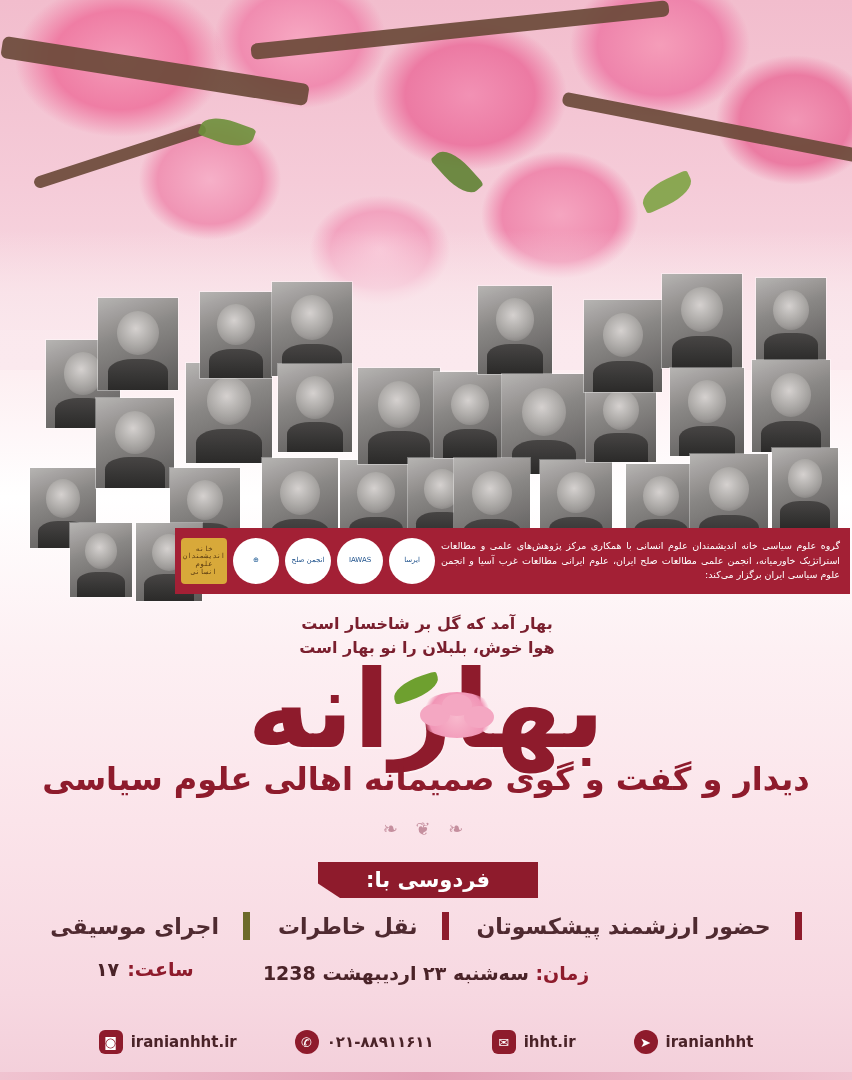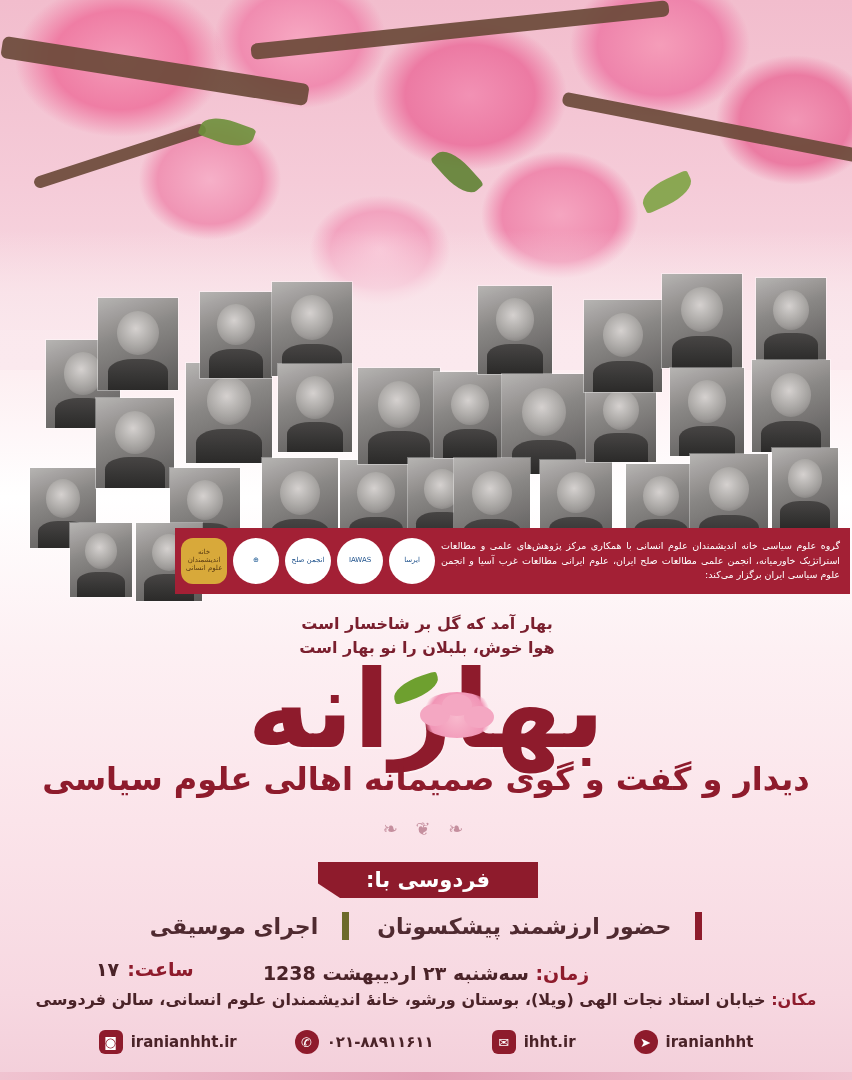--- a/index.html
+++ b/index.html
@@ -132,21 +132,21 @@
     align-items: center;
     justify-content: center;
     font-size: 7px;
     color: #1b4f8a;
     text-align: center;
     line-height: 1.1;
     overflow: hidden;
     box-sizing: border-box;
     padding: 2px;
   }
-  .logo.sq { border-radius: 12px; }
+  .logo.sq { border-radius: 4px; font-family: Liberation Mono, monospace; }
   .logo.globe { background: #ffffff; color:#14538f; }
   .logo.gold { background: #d8a93a; color: #5a3b12; }
 
   
   .poem {
     position: absolute;
     right: 210px;
     width: 430px;
     text-align: center;
     color: #7a1f2e;
@@ -424,36 +424,36 @@
   <div class="ornament">❧ ❦ ❧</div>
 
   <div class="with-badge">فردوسی با:</div>
 
   <div class="items-row">
     <div class="item-cell">
       <span class="tick"></span>
       <span>حضور ارزشمند پیشکسوتان</span>
     </div>
     <div class="item-cell">
+      <span class="tick"></span>
+      <span>نقل خاطرات</span>
+    </div>
+    <div class="item-cell">
       <span class="tick olive"></span>
       <span>اجرای موسیقی</span>
     </div>
   </div>
 
   <div class="info-time">
     <span class="lbl">زمان:</span>
     <span>سه‌شنبه ۲۳ اردیبهشت 1238</span>
   </div>
   <div class="hour-badge">
     <span class="lbl">ساعت:</span>
     <span>۱۷</span>
-  </div>
-  <div class="info-place">
-    <span class="lbl">مکان:</span>
-    <span>خیابان استاد نجات الهی (ویلا)، بوستان ورشو، خانهٔ اندیشمندان علوم انسانی، سالن فردوسی</span>
   </div>
 
   <div class="footer">
     <div class="contact">
       <span class="cicon">◙</span>
       <span>iranianhht.ir</span>
     </div>
     <div class="contact">
       <span class="cicon round">✆</span>
       <span>۰۲۱-۸۸۹۱۱۶۱۱</span>

